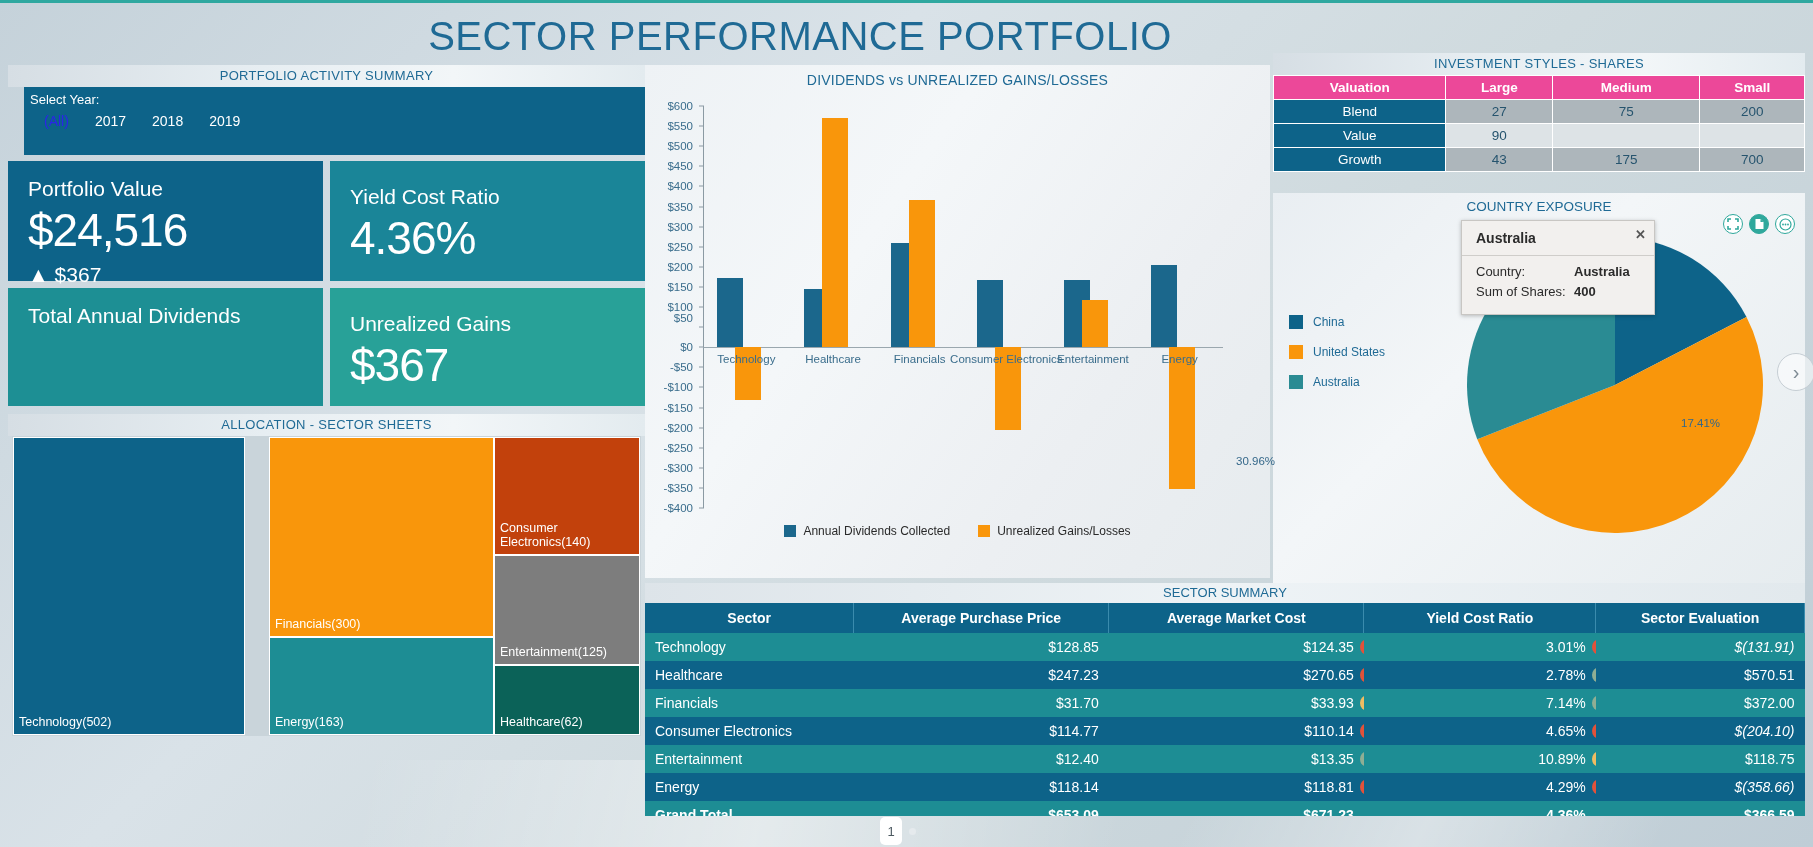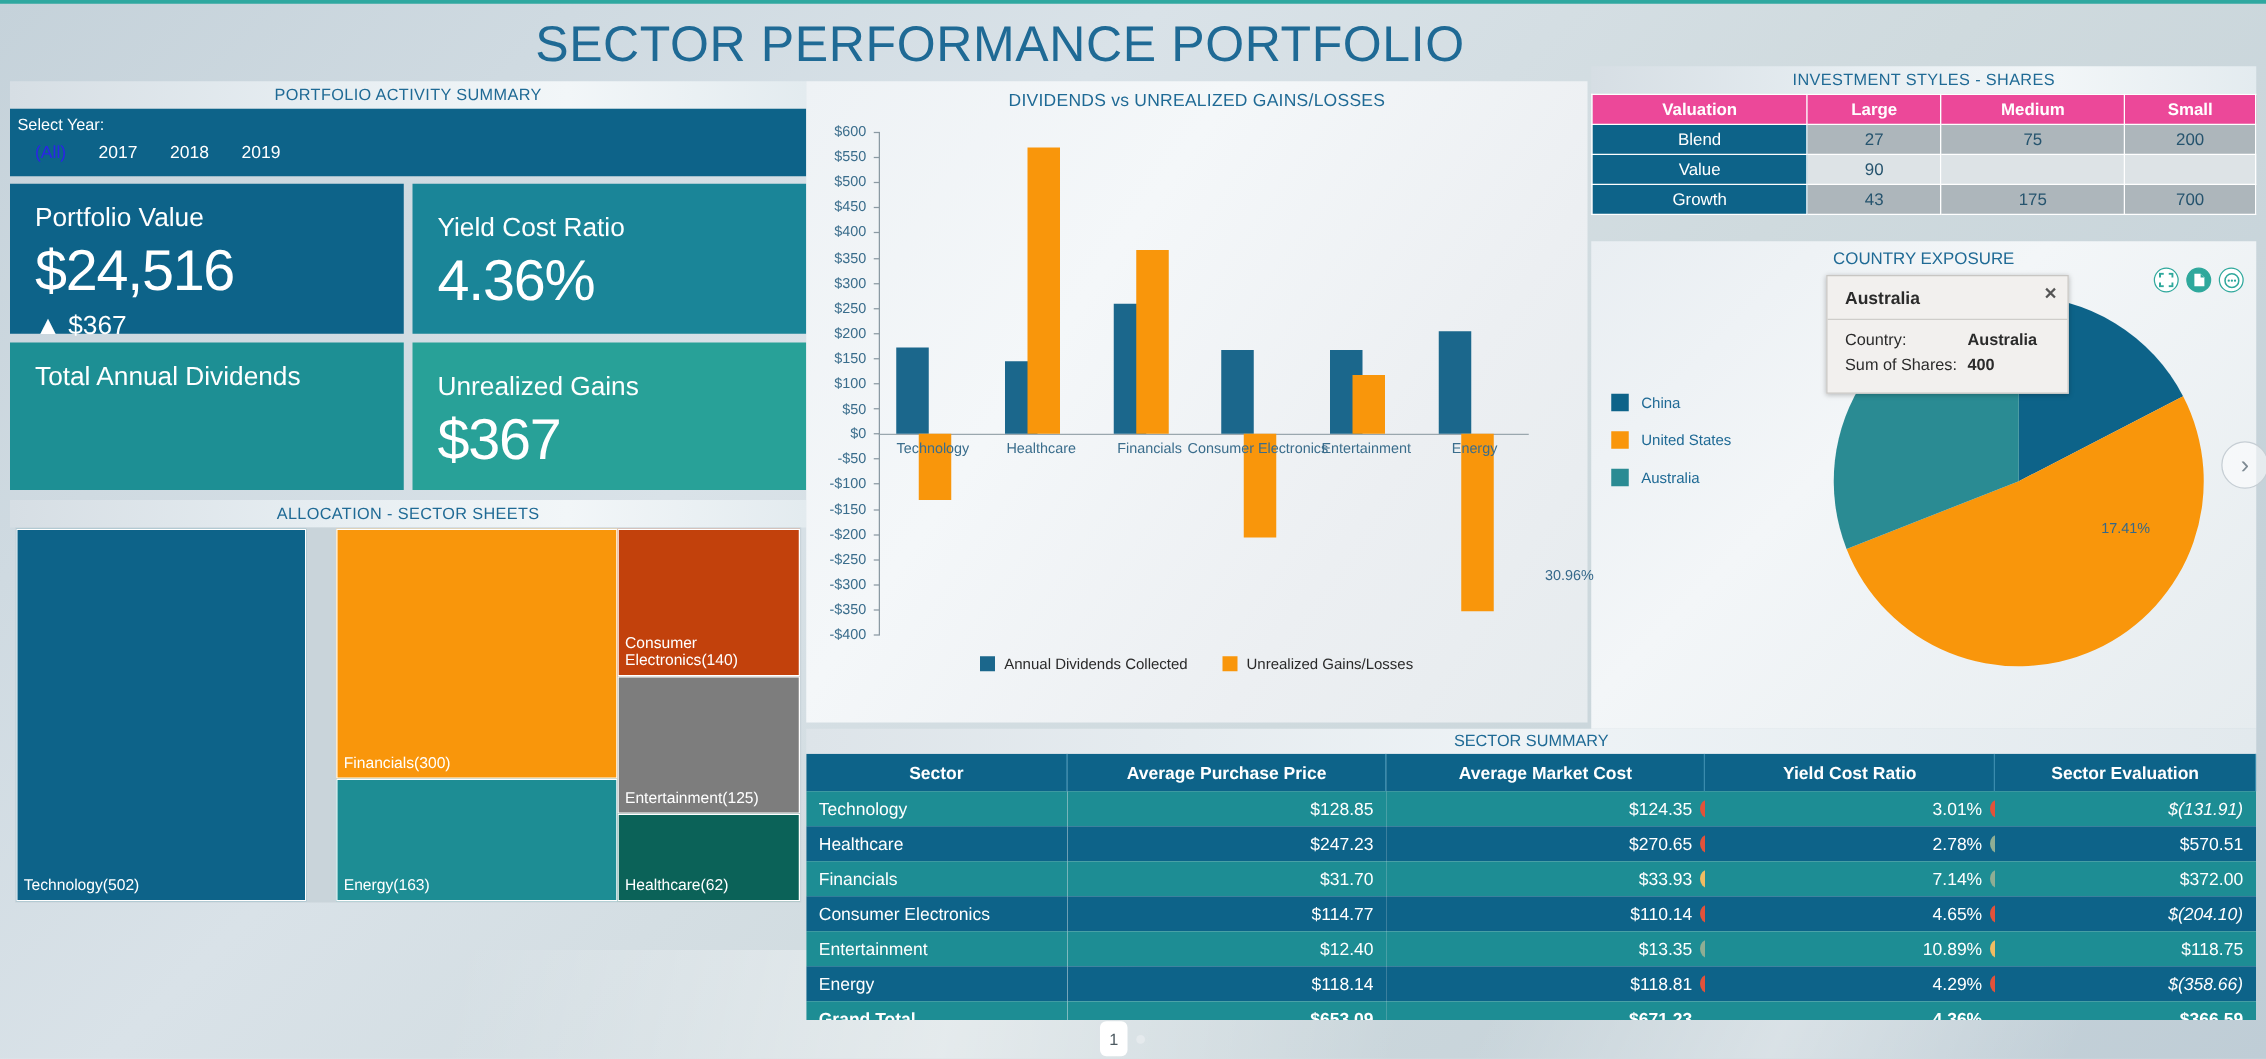--- a/index.html
+++ b/index.html
@@ -27,21 +27,21 @@
   
   .cap {
     background: linear-gradient(90deg, #d6dee4 0%, #e7eef2 40%, #f2f6f8 70%, #e3ebef 100%);
     color: #1f6a95; font-size: 13px; text-align: center; line-height: 22px; height: 22px;
     letter-spacing: .3px;
   }
 
   
   #left { position: absolute; left: 8px; top: 65px; width: 637px; }
   .panel-activity { width: 637px; }
-  .yearbar { background: #0d6389; color: #fff; padding: 5px 6px 8px 6px; height: 54px; }
+  .yearbar { background: #0d6389; color: #fff; padding: 5px 6px 8px 6px; height: 68px; margin-left: 16px; }
   .yearbar .lab { font-size: 13px; line-height: 16px; }
   .yearlist { margin-top: 5px; display: flex; gap: 26px; padding-left: 14px; font-size: 14px; }
   .yearlist span { cursor: pointer; }
   .yearlist .sel { color: #2b24e8; }
 
   .kpis { display: grid; grid-template-columns: 1fr 1fr; gap: 7px; margin-top: 6px; }
   .kpi { color: #fff; padding: 16px 20px; position: relative; }
   .kpi .t { font-size: 21px; font-weight: 400; }
   .kpi .v { font-size: 46px; font-weight: 300; letter-spacing: -1px; margin-top: 2px; }
   .kpi .d { font-size: 21px; margin-top: 6px; }
@@ -191,21 +191,21 @@
           <div class="ytick" style="top: 20.1px;">$550</div>
           <div class="ytick" style="top: 40.2px;">$500</div>
           <div class="ytick" style="top: 60.3px;">$450</div>
           <div class="ytick" style="top: 80.4px;">$400</div>
           <div class="ytick" style="top: 100.5px;">$350</div>
           <div class="ytick" style="top: 120.6px;">$300</div>
           <div class="ytick" style="top: 140.7px;">$250</div>
           <div class="ytick" style="top: 160.8px;">$200</div>
           <div class="ytick" style="top: 180.9px;">$150</div>
           <div class="ytick" style="top: 201px;">$100</div>
-          <div class="ytick" style="top: 222px;">$50</div>
+          <div class="ytick" style="top: 212px;">$50</div>
           <div class="ytick" style="top: 241.2px;">$0</div>
           <div class="ytick" style="top: 261.3px;">-$50</div>
           <div class="ytick" style="top: 281.4px;">-$100</div>
           <div class="ytick" style="top: 301.5px;">-$150</div>
           <div class="ytick" style="top: 321.6px;">-$200</div>
           <div class="ytick" style="top: 341.7px;">-$250</div>
           <div class="ytick" style="top: 361.8px;">-$300</div>
           <div class="ytick" style="top: 381.9px;">-$350</div>
           <div class="ytick" style="top: 402px;">-$400</div>
         </div>

